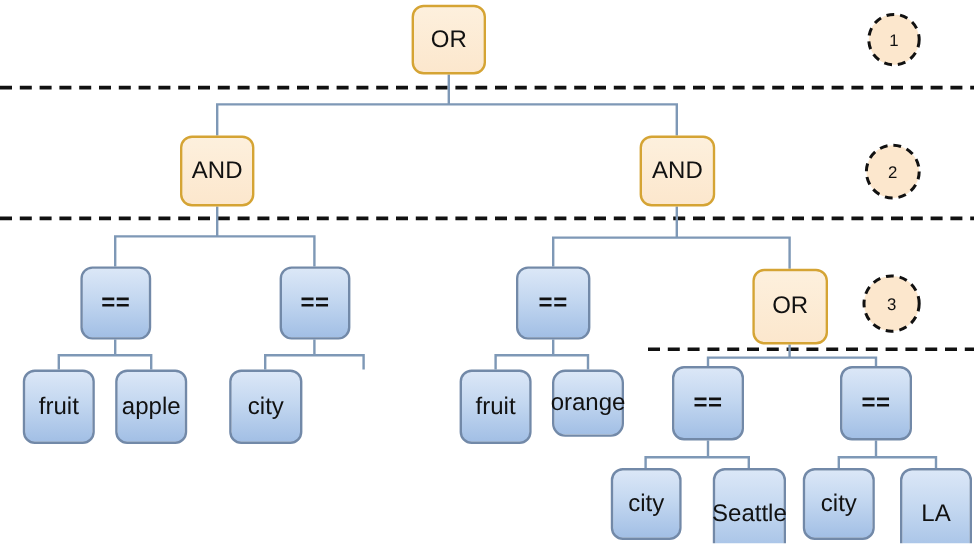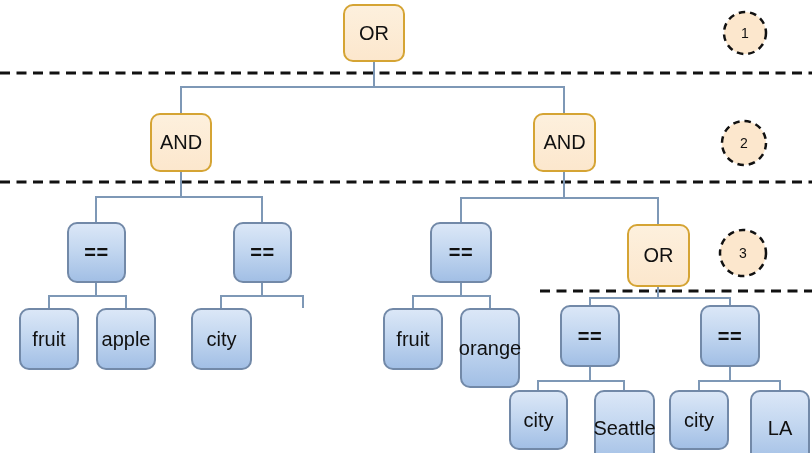--- a/index.html
+++ b/index.html
@@ -89,21 +89,21 @@
 
   <div class="node op" style="left:67px; top:222px; width:59px; height:61px;">==</div>
   <div class="node op" style="left:233px; top:222px; width:59px; height:61px;">==</div>
   <div class="node op" style="left:430px; top:222px; width:62px; height:61px;">==</div>
   <div class="node logic" style="left:627px; top:224px; width:63px; height:63px;">OR</div>
 
   <div class="node leaf" style="left:19px; top:308px; width:60px; height:62px;">fruit</div>
   <div class="node leaf" style="left:96px; top:308px; width:60px; height:62px;">apple</div>
   <div class="node leaf" style="left:191px; top:308px; width:61px; height:62px;">city</div>
   <div class="node leaf" style="left:383px; top:308px; width:60px; height:62px;">fruit</div>
-  <div class="node leaf" style="left:460px; top:308px; width:60px; height:80px;">orange</div>
+  <div class="node leaf" style="left:460px; top:308px; width:60px; height:56px;border-radius:11px;">orange</div>
   <div class="node op" style="left:560px; top:305px; width:60px; height:62px;">==</div>
   <div class="node op" style="left:700px; top:305px; width:60px; height:62px;">==</div>
 
   <div class="node leaf" style="left:509px; top:390px; width:59px; height:60px;">city</div>
   <div class="node leaf" style="left:594px; top:390px; width:61px; height:76px;">Seattle</div>
   <div class="node leaf" style="left:669px; top:390px; width:60px; height:60px;">city</div>
   <div class="node leaf" style="left:750px; top:390px; width:60px; height:76px;">LA</div>
 
 </div>
 

